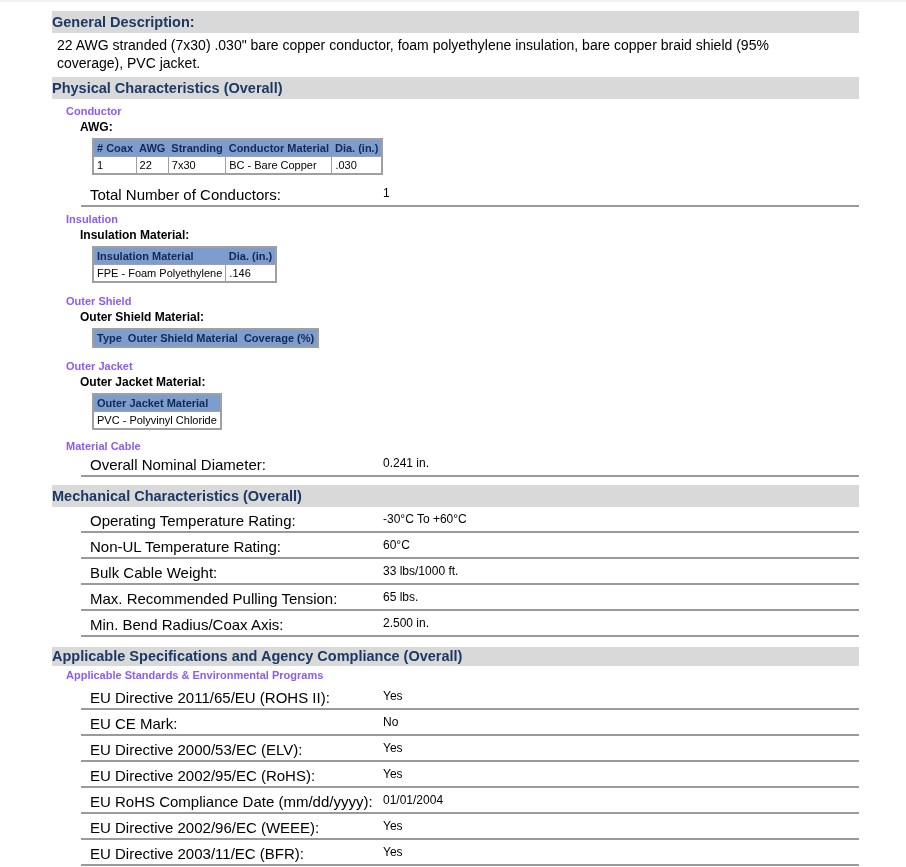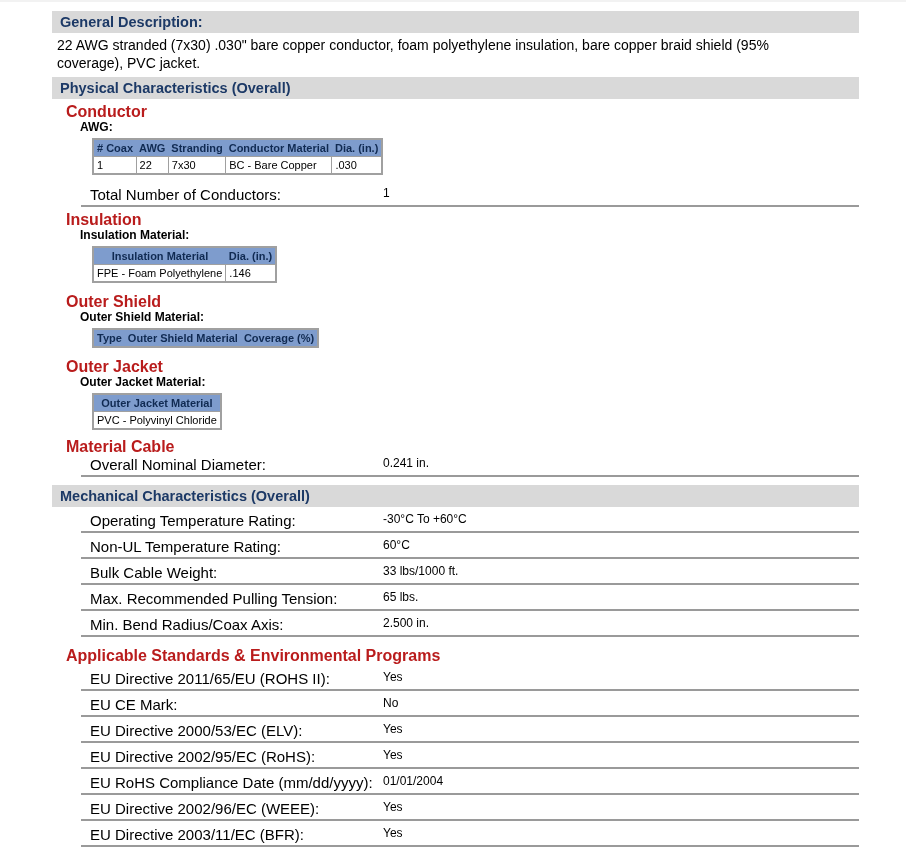--- a/index.html
+++ b/index.html
@@ -1,24 +1,24 @@
 <!DOCTYPE html>
 <html><head>
   <meta charset="utf-8">
   <style>
     html, body { margin: 0; padding: 0; background: #ffffff; }
     body { width: 906px; height: 867px; overflow: hidden; position: relative; font-family: "Liberation Sans", sans-serif; color: #000; }
     .topline { position: absolute; left: 0; top: 0; width: 906px; height: 2px; background: #f2f2f2; }
     .page { position: absolute; left: 52px; top: 11px; width: 807px; }
-    .sec-head { background: #d9d9d9; height: 22px; line-height: 22px; padding-left: 8px; font-size: 14.5px; font-weight: bold; color: #1c3966; }
+    .sec-head { background: #d9d9d9; height: 22px; line-height: 22px; font-size: 14.5px; font-weight: bold; color: #1c3966; }
     .desc { font-size: 14px; line-height: 18px; padding: 3px 0 5px 5px; width: 720px; color: #000; }
-    .sub-head { font-size: 16px; font-weight: bold; color: #b91c1c; padding-left: 14px; height: 17px; line-height: 17px; }
+    .sub-head { font-size: 11px; font-weight: bold; color: #8b5cf6; padding-left: 14px; height: 17px; line-height: 17px; }
     .sub-label { font-size: 12px; font-weight: bold; padding-left: 28px; height: 15px; line-height: 15px; margin-bottom: 3px; }
     table.mat { border-collapse: collapse; margin-left: 40px; font-size: 11px; border: 2px solid #a0a0a0; }
-    table.mat th { background: #7e9ccd; color: #102a52; font-weight: bold; text-align: center; padding: 1px 3px; height: 14px; white-space: nowrap; }
+    table.mat th { background: #7e9ccd; color: #102a52; font-weight: bold; text-align: left; padding: 1px 3px; height: 14px; white-space: nowrap; }
     table.mat td { border: 1px solid #a0a0a0; padding: 1px 3px; height: 14px; white-space: nowrap; background: #fff; }
     .prop { position: relative; height: 24px; border-bottom: 2px solid #9a9a9a; margin-left: 29px; }
     .prop .k { position: absolute; left: 9px; top: 5px; font-size: 15px; font-weight: normal; }
     .prop .v { position: absolute; left: 302px; top: 5px; font-size: 12px; }
     .prop.last-in-group { margin-bottom: 8px; text-align: right; }
     .gap4 { height: 4px; }
     .gap6 { height: 6px; }
     .gap8 { height: 8px; }
     .gap10 { height: 10px; }
   </style>
@@ -129,20 +129,21 @@
         <span class="k">Max. Recommended Pulling Tension:</span>
         <span class="v">65 lbs.</span>
       </div>
       <div class="prop">
         <span class="k">Min. Bend Radius/Coax Axis:</span>
         <span class="v">2.500 in.</span>
       </div>
     </div>
   <div class="gap10"></div>
 
+  <div class="sec-head" style="height:19px; line-height:19px;">Applicable Specifications and Agency Compliance (Overall)</div>
   <div class="sub-head" style="height:18px; line-height:18px;">Applicable Standards &amp; Environmental Programs</div>
   <div id="comp-list">
       <div class="prop">
         <span class="k">EU Directive 2011/65/EU (ROHS II):</span>
         <span class="v">Yes</span>
       </div>
       <div class="prop">
         <span class="k">EU CE Mark:</span>
         <span class="v">No</span>
       </div>

